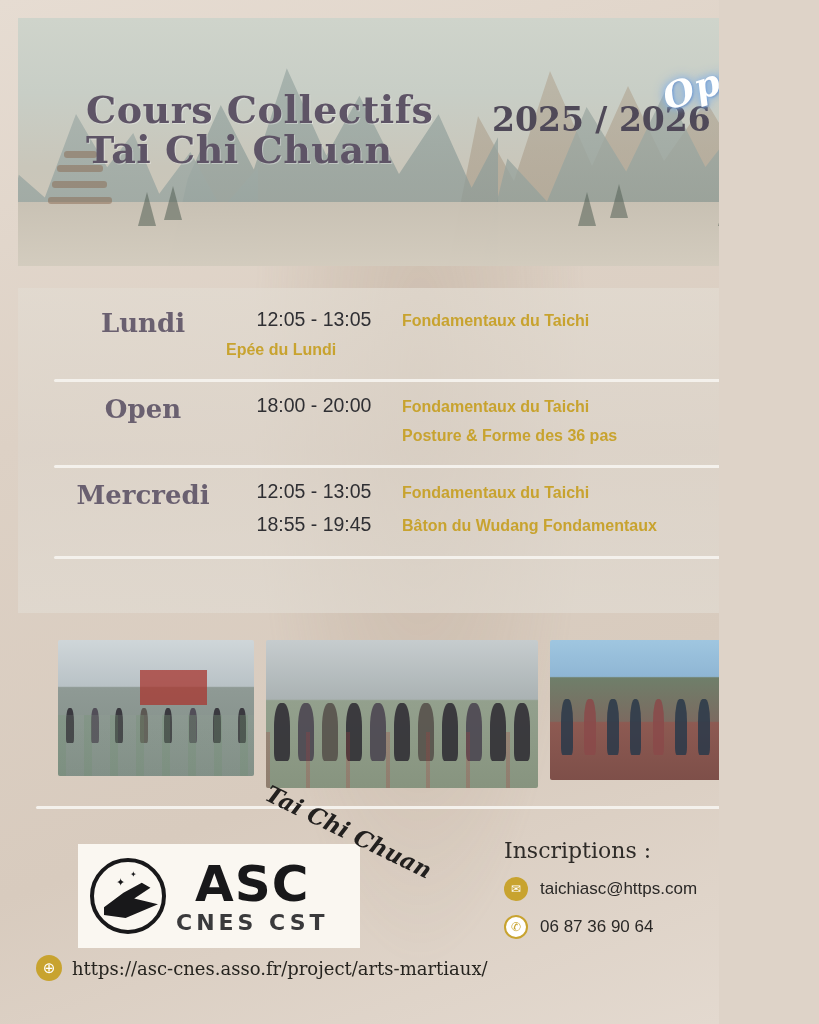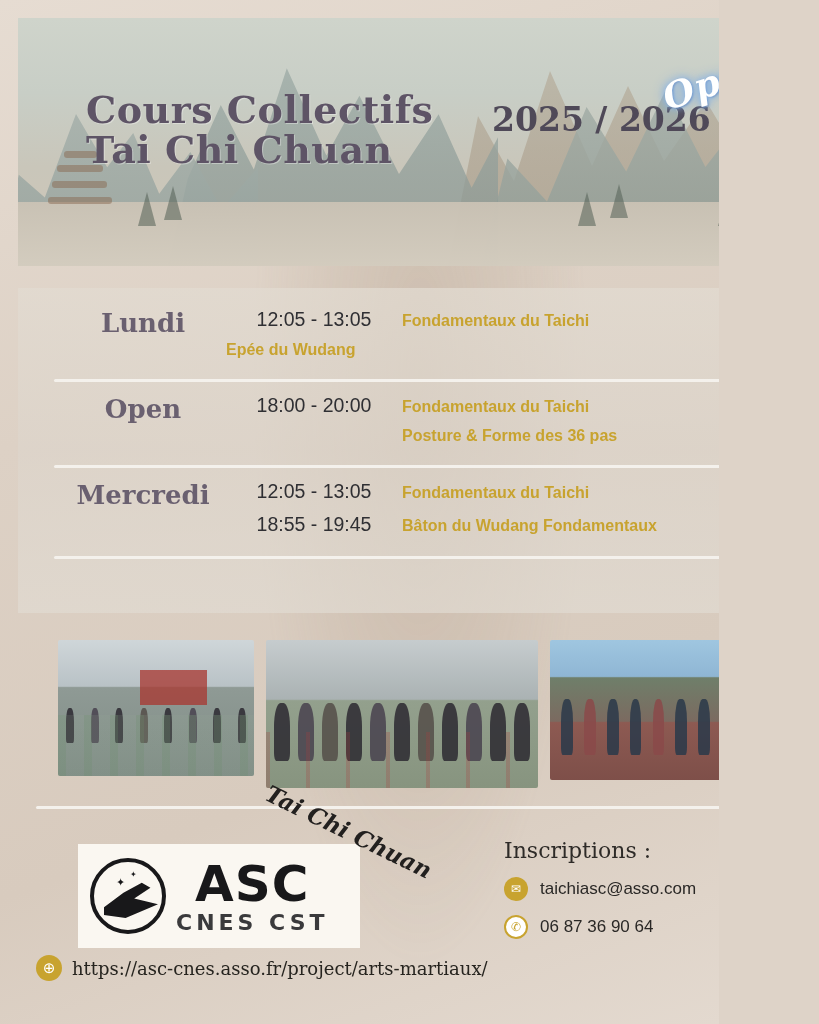--- a/index.html
+++ b/index.html
@@ -238,21 +238,21 @@
   <div class="schedule">
 
     <div class="row">
       <div class="day">Lundi</div>
       <div class="lines">
         <div class="line">
           <div class="time">12:05 - 13:05</div>
           <div class="subject">Fondamentaux du Taichi</div>
         </div>
         <div class="line">
-          <div class="subject">Epée du Wudang</div>
+          <div class="subject">Epée du Lundi</div>
         </div>
       </div>
     </div>
 
     <div class="divider"></div>
 
     <div class="row">
       <div class="day">Open</div>
       <div class="lines">
         <div class="line">
@@ -347,21 +347,21 @@
       <div class="small">CNES CST</div>
     </div>
   </div>
 
   <div class="tcc-script">Tai Chi Chuan</div>
 
   <div class="contact">
     <h3>Inscriptions :</h3>
     <div class="contact-row">
       <span class="cicon">✉</span>
-      <span class="contact-text">taichiasc@asso.com</span>
+      <span class="contact-text">taichiasc@https.com</span>
     </div>
     <div class="contact-row">
       <span class="cicon phone">✆</span>
       <span class="contact-text">06 87 36 90 64</span>
     </div>
   </div>
 
   <div class="url-bar">
     <span class="globe">⊕</span>
     <span class="url-text">https://asc-cnes.asso.fr/project/arts-martiaux/</span>

